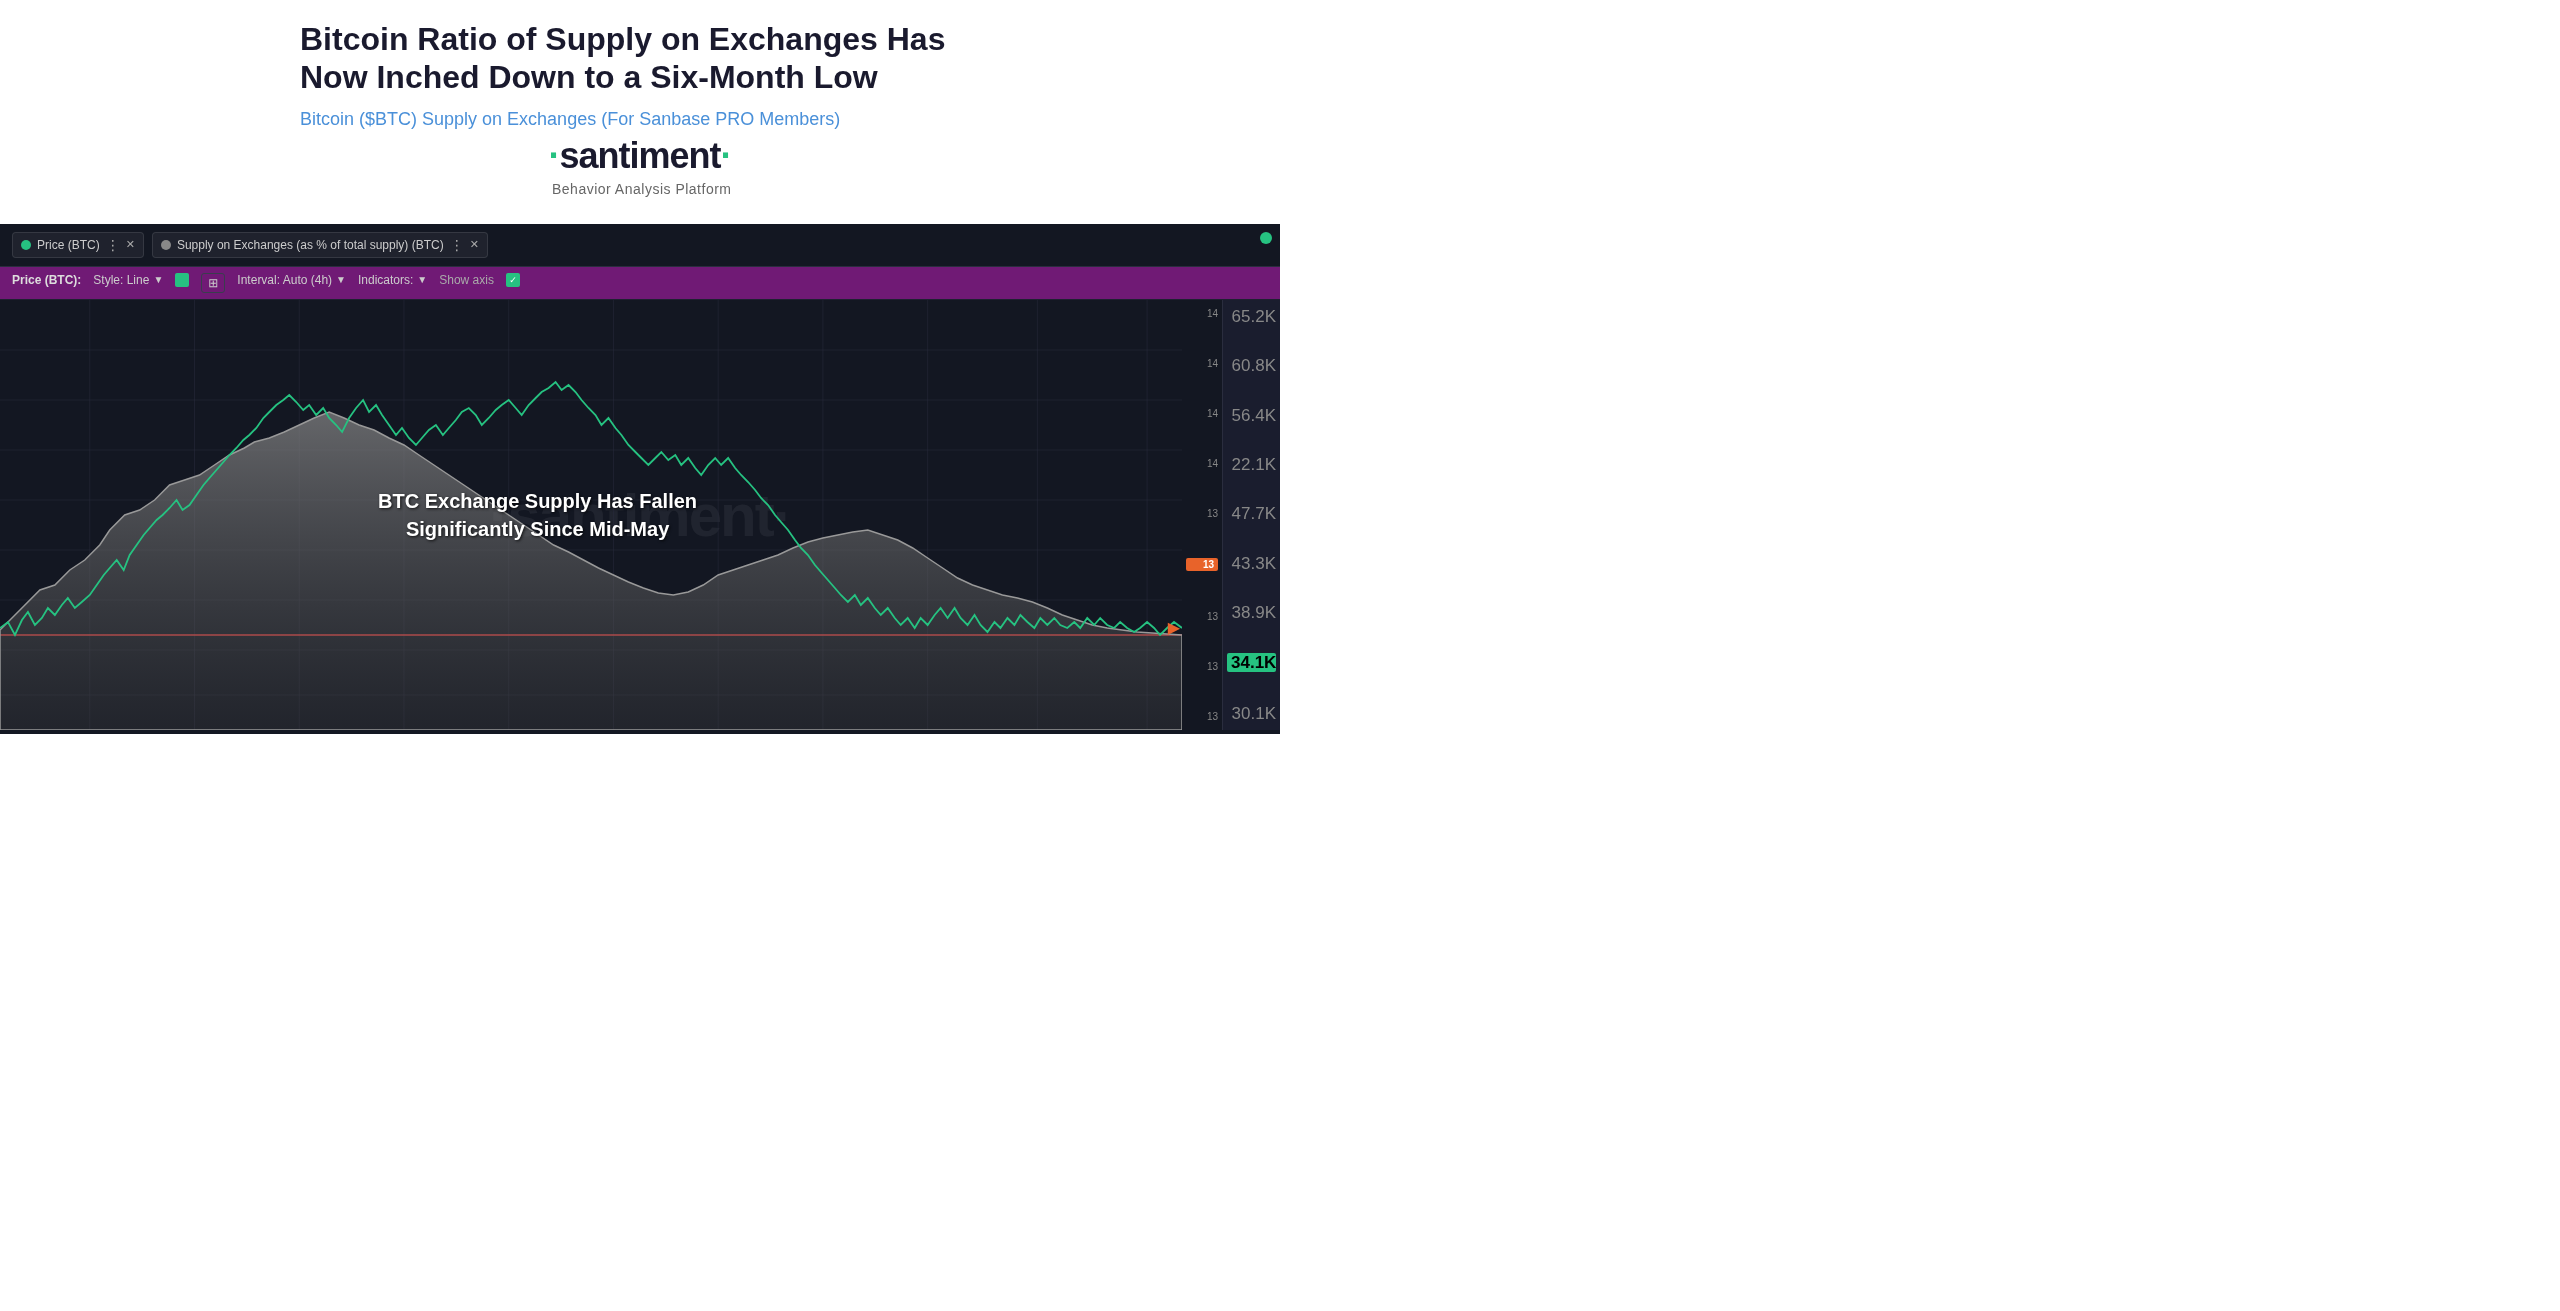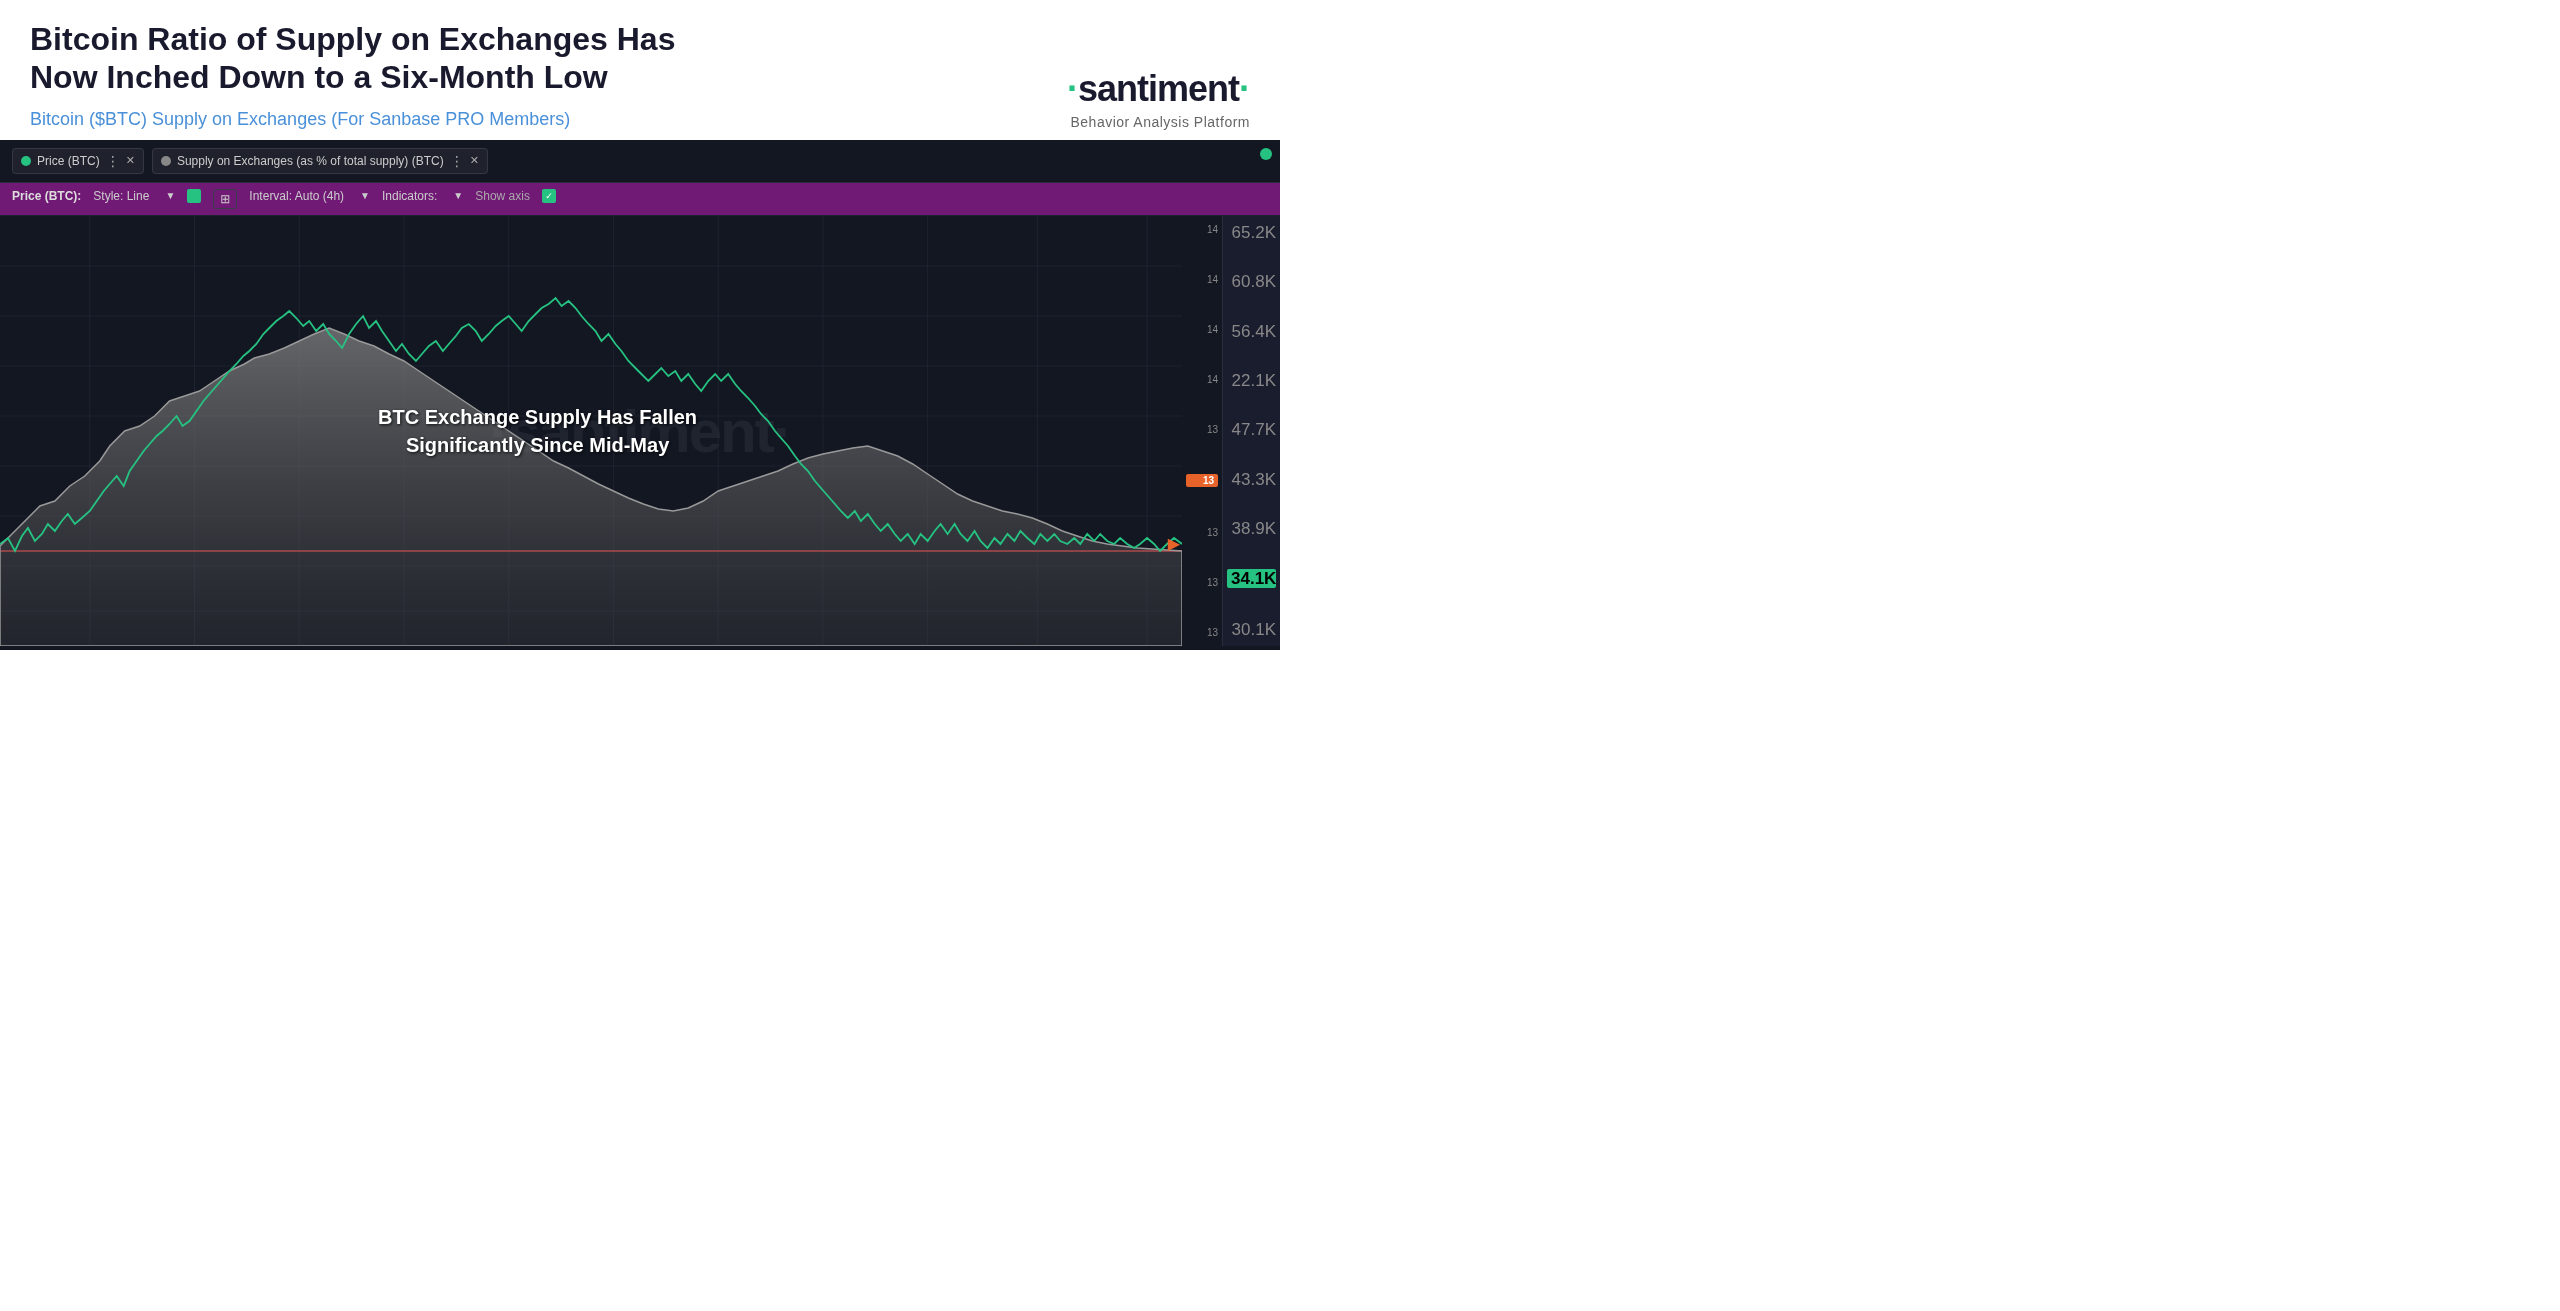--- a/index.html
+++ b/index.html
@@ -4,24 +4,25 @@
   <style>
     * { margin: 0; padding: 0; box-sizing: border-box; }
     body {
       background: #ffffff;
       font-family: -apple-system, BlinkMacSystemFont, 'Segoe UI', sans-serif;
       width: 1280px;
       min-height: 655px;
     }
     .header {
       background: #ffffff;
-      padding: 20px 30px 10px 30px;
+      padding: 20px 30px 27px 30px;
       display: flex;
       justify-content: space-between;
-      align-items: flex-end;
+      align-items: center;
+      flex-direction: column;
     }
     .header-left { flex: 1; }
     .main-title {
       font-size: 32px;
       font-weight: 700;
       color: #1a1a2e;
       line-height: 1.2;
       max-width: 680px;
     }
     .subtitle {
@@ -103,21 +104,21 @@
       padding: 6px 12px;
       background: #701a75;
       color: #aaa;
       font-size: 12px;
       border-bottom: 1px solid #1e2130;
     }
     .control-label { color: #ddd; font-weight: 600; }
     .control-select {
       display: flex;
       align-items: center;
-      gap: 16px;
+      gap: 4px;
       cursor: pointer;
       color: #ccc;
     }
     .control-select .arrow { font-size: 10px; }
     .green-square {
       width: 14px; height: 14px;
       background: #26c281;
       border-radius: 2px;
     }
     .interval-box {

